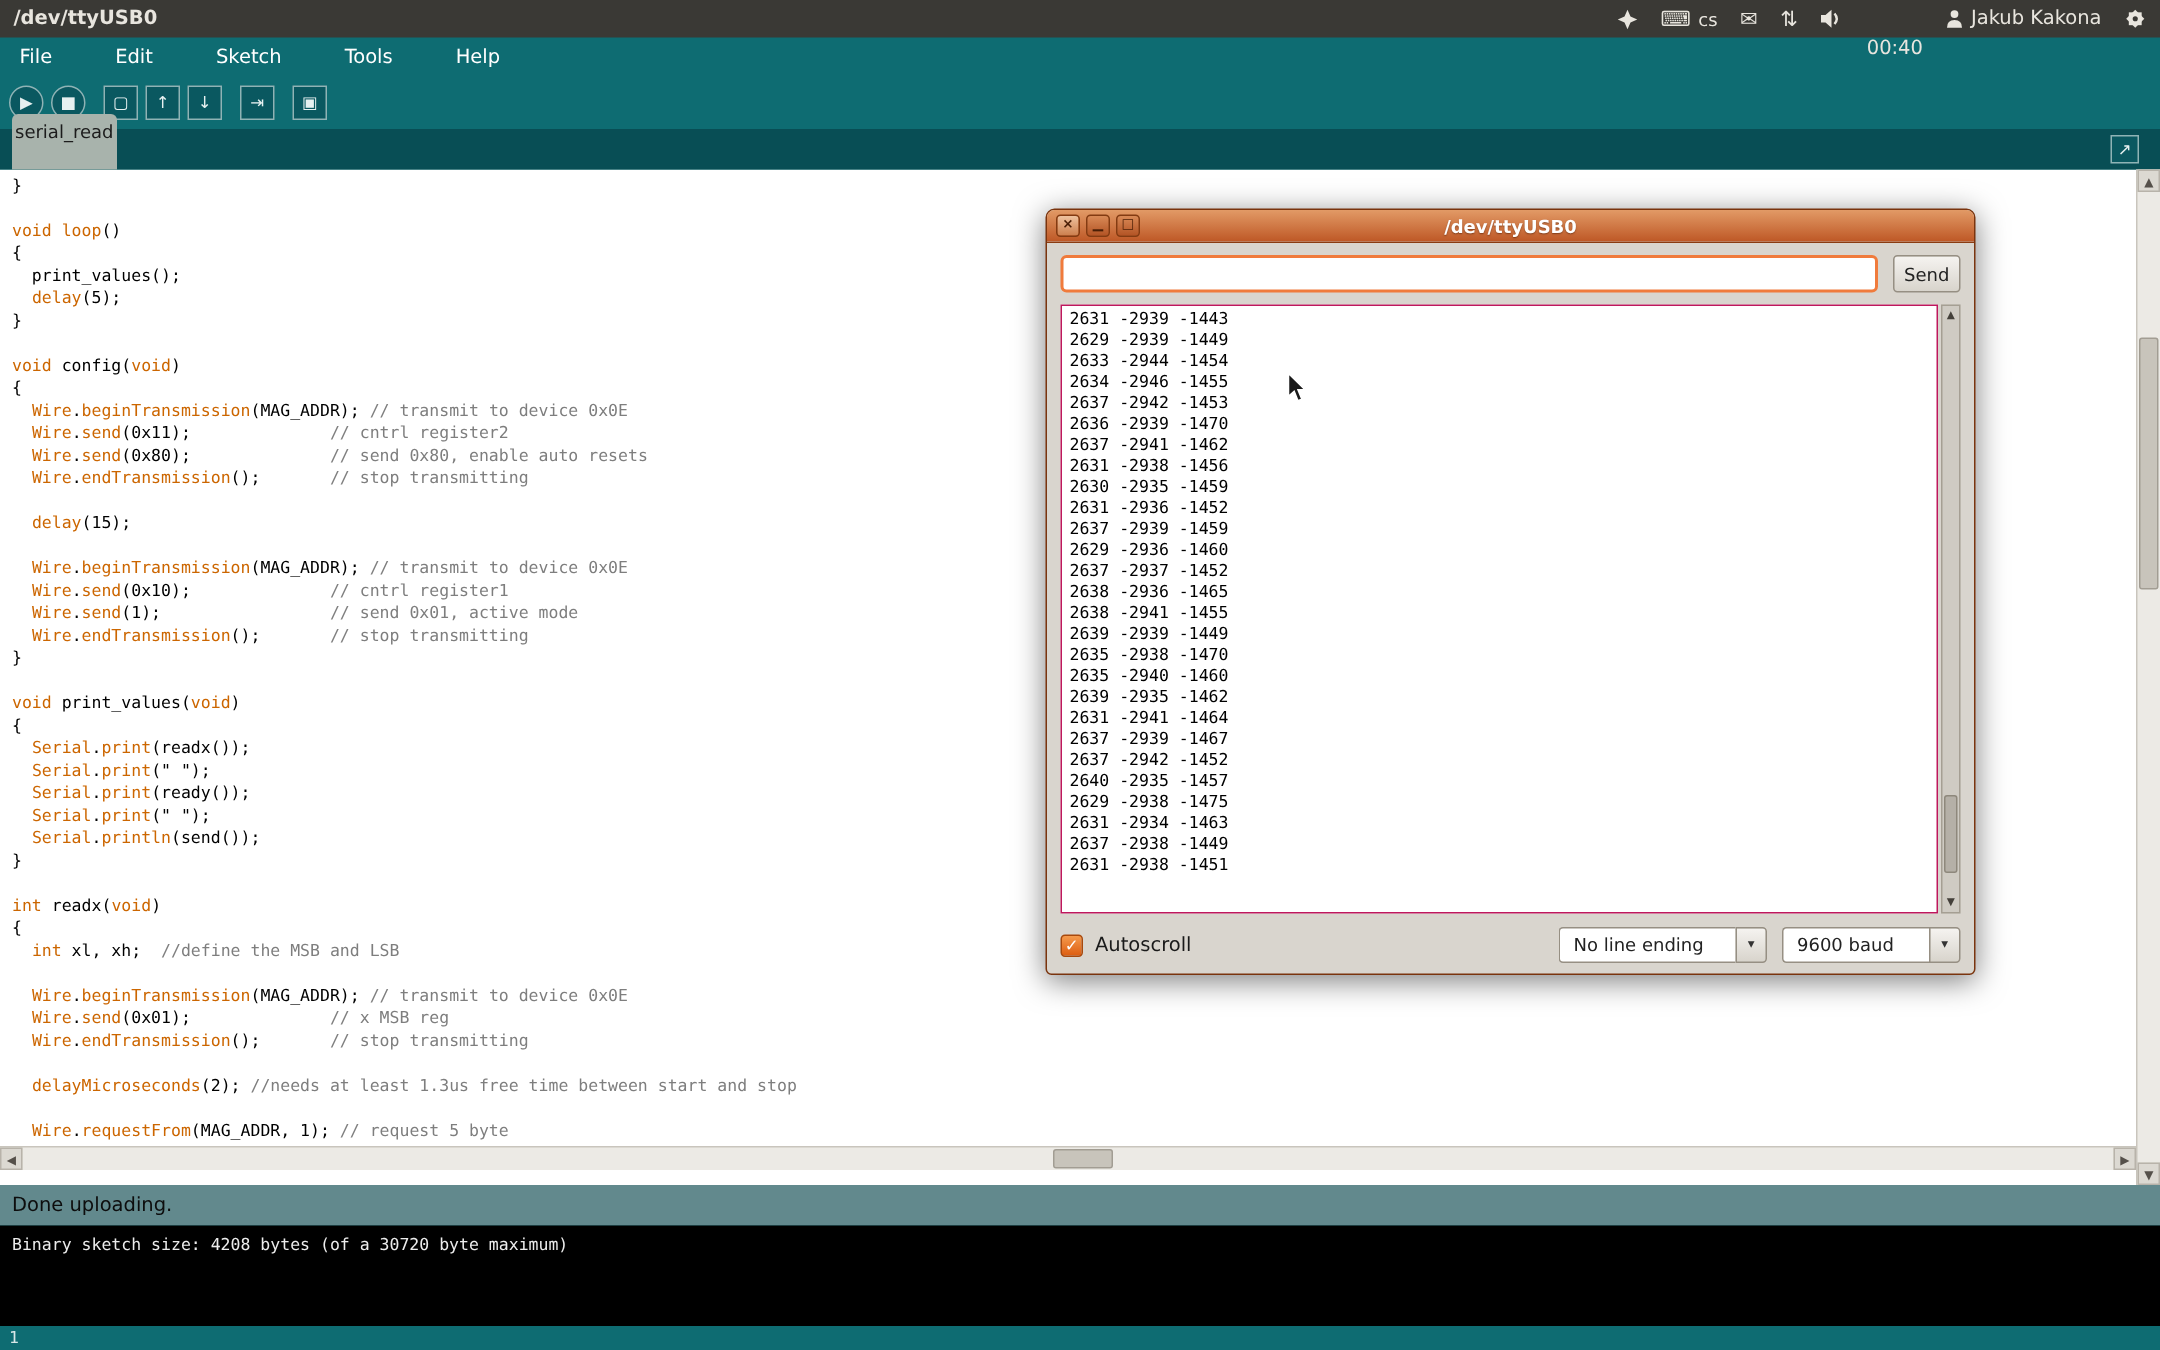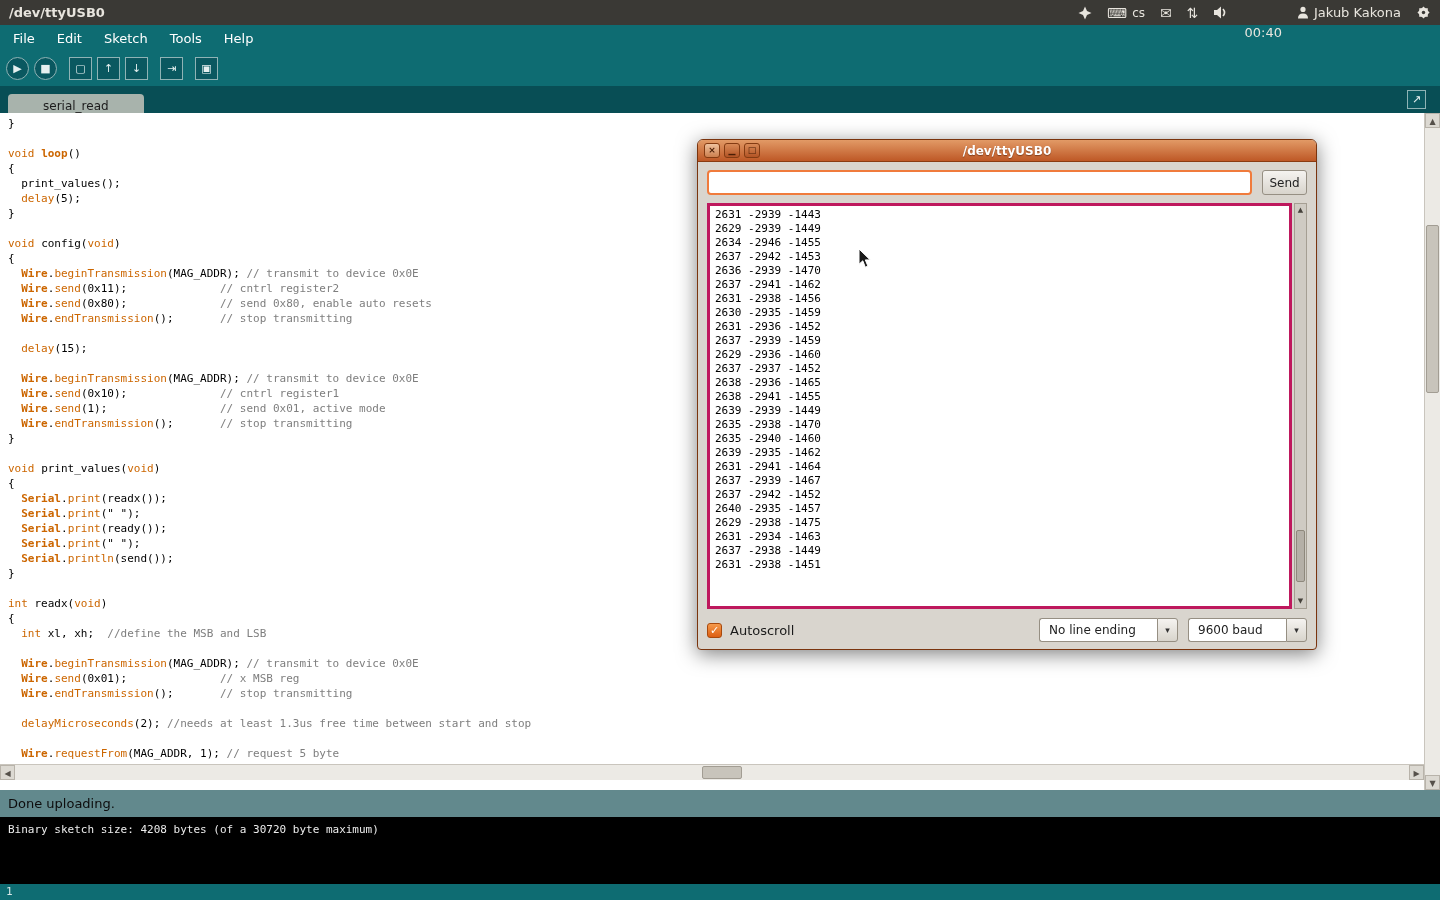--- a/index.html
+++ b/index.html
@@ -12,40 +12,40 @@
            display:flex; align-items:center; justify-content:space-between; padding:0 9px; z-index:40; }
   .panel-title { font-weight:bold; font-size:13px; }
   .tray { display:flex; align-items:center; gap:15px; font-size:12px; }
   .tray-item { display:flex; align-items:center; gap:5px; }
   .tray-glyph { font-size:14px; line-height:14px; }
   .clock { font-size:13px;margin-top:40px; }
   .user-label { font-size:13px; }
 
   
   .menubar { position:absolute; top:25px; left:0; right:0; height:26px; background:#0E6C72;
-             display:flex; align-items:center; padding-left:2px; z-index:5; }
+             display:flex; align-items:center; padding-left:2px; z-index:5;gap:20px; }
   .menu-item { color:#FFFFFF; font-size:13px; padding:4px 11px; }
   .toolbar { position:absolute; top:51px; left:0; right:0; height:35px; background:#0E6C72;
              display:flex; align-items:center; gap:5px; padding-left:6px; z-index:5; }
   .tb-btn { width:23px; height:23px; border:1px solid #8FB3B5; background:#0A5860; color:#E6F0F0;
             font-size:11px; line-height:21px; text-align:center; }
   .tb-btn.round { border-radius:50%; }
   .tb-btn.gap { margin-left:7px; }
   .tabbar { position:absolute; top:86px; left:0; right:0; height:27px; background:#084E55; z-index:5; }
-  .tab-active { position:absolute; left:8px; bottom:0; height:19px; padding:0 35px; background:#A8B3AC;
+  .tab-active { position:absolute; left:8px; bottom:0; height:37px; padding:0 2px; background:#A8B3AC;
                 color:#1C1C1C; font-size:12px; line-height:25px; border-radius:4px 4px 0 0; }
   .tab-menu-btn { position:absolute; right:14px; top:4px; width:19px; height:19px; border:1px solid #8FB3B5;
                   background:#0A5860; color:#E6F0F0; font-size:11px; line-height:17px; text-align:center; }
 
   
   .editor { position:absolute; top:113px; left:0; right:16px; bottom:110px; background:#FFFFFF; overflow:hidden; }
   .code-area { padding:3px 8px; font-family:"DejaVu Sans Mono","Liberation Mono",monospace; font-size:11px; }
   .code-line { white-space:pre; height:15px; line-height:15px; }
   .kw { color:#CC6600; }
-  .kb { color:#CC6600; font-weight:bold;text-align:right; }
+  .kb { color:#CC6600; font-weight:normal;text-align:right; }
   .cm { color:#7E7E7E; }
   .pl { color:#000000; }
 
   .vscroll { position:absolute; top:113px; right:0; width:16px; height:677px; background:#ECEAE5;
              border-left:1px solid #C9C5BD; z-index:6; }
   .vscroll .arr { position:absolute; left:0; width:15px; height:15px; font-size:8px; line-height:15px;
                   text-align:center; color:#55504A; background:#DCD9D2; border:1px solid #B8B3AA; }
   .vscroll .arr.up { top:0; } .vscroll .arr.down { bottom:0; }
   .vscroll .thumb { position:absolute; top:112px; left:1px; width:13px; height:168px; background:#C8C4BB;
                     border:1px solid #A29D93; border-radius:2px; }
@@ -77,21 +77,21 @@
   .sm-ctrl { width:16px; height:15px; border-radius:3px; border:1px solid #833B12; font-size:9px;
              line-height:13px; text-align:center; color:#4A1E06; background:linear-gradient(#D98A57,#B35425); }
   .sm-ctrl.close { background:linear-gradient(#EFC29E,#CC7F4E); font-weight:bold; }
   .sm-input-row { display:flex; align-items:center; gap:10px; padding:8px 9px; }
   .sm-input { flex:1; height:25px; border:2px solid #F07B3C; border-radius:4px; background:#FFFFFF;
               font-size:12px; padding:0 6px; outline:none; font-family:inherit; }
   .sm-send { width:45px; height:25px; border:1px solid #968F83; border-radius:3px; color:#222222;
              background:linear-gradient(#F5F3F0,#D8D4CC); font-size:12px; font-family:inherit; }
   .sm-body { position:relative; margin:0 9px; height:406px; }
   .sm-output { position:absolute; left:0; top:0; right:15px; bottom:0; background:#FFFFFF;
-               border:3px solid #be185d; padding:2px 5px; overflow:hidden;
+               border:1px solid #be185d; padding:2px 5px; overflow:hidden;
                font-family:"DejaVu Sans Mono","Liberation Mono",monospace; font-size:11px; }
   .serial-line { height:14px; line-height:14px; white-space:pre; color:#000000; }
   .sm-vscroll { position:absolute; right:0; top:0; bottom:0; width:13px; background:#CFCBC3;
                 border:1px solid #A59F93; }
   .sm-vscroll .sarr { position:absolute; left:0; width:11px; height:11px; font-size:7px; line-height:11px;
                       text-align:center; color:#44403A; }
   .sm-vscroll .sarr.up { top:1px; } .sm-vscroll .sarr.down { bottom:1px; }
   .sm-vthumb { position:absolute; left:1px; width:9px; bottom:26px; height:52px; background:#B5B0A7;
                border:1px solid #8E887C; border-radius:2px; }
   .sm-bottom { display:flex; align-items:center; padding:0 9px; margin-top:9px; }
@@ -255,20 +255,21 @@
       </div>
     </div>
     <div class="sm-input-row">
       <input class="sm-input" type="text" value="" style="">
       <button class="sm-send">Send</button>
     </div>
     <div class="sm-body">
       <div class="sm-output">
           <div class="serial-line">2631 -2939 -1443</div>
           <div class="serial-line">2629 -2939 -1449</div>
+          <div class="serial-line">2633 -2944 -1454</div>
           <div class="serial-line">2634 -2946 -1455</div>
           <div class="serial-line">2637 -2942 -1453</div>
           <div class="serial-line">2636 -2939 -1470</div>
           <div class="serial-line">2637 -2941 -1462</div>
           <div class="serial-line">2631 -2938 -1456</div>
           <div class="serial-line">2630 -2935 -1459</div>
           <div class="serial-line">2631 -2936 -1452</div>
           <div class="serial-line">2637 -2939 -1459</div>
           <div class="serial-line">2629 -2936 -1460</div>
           <div class="serial-line">2637 -2937 -1452</div>

